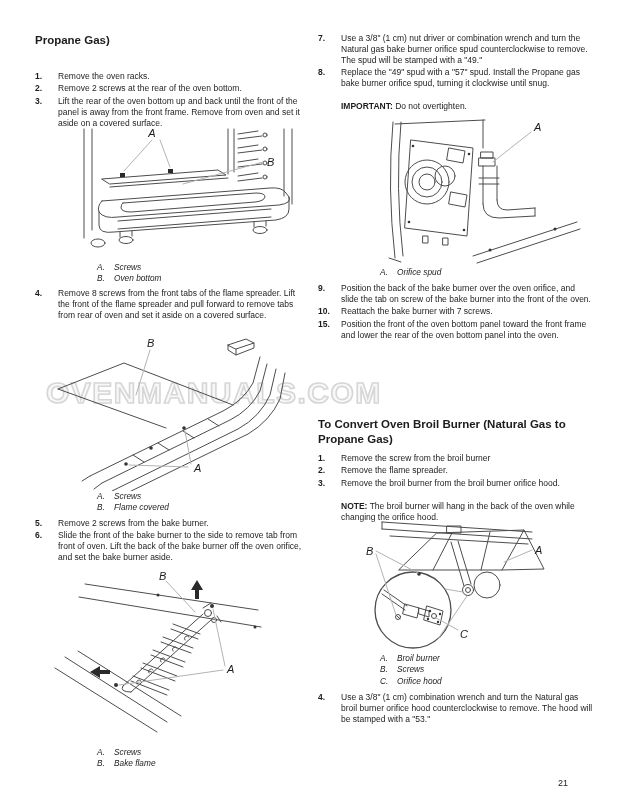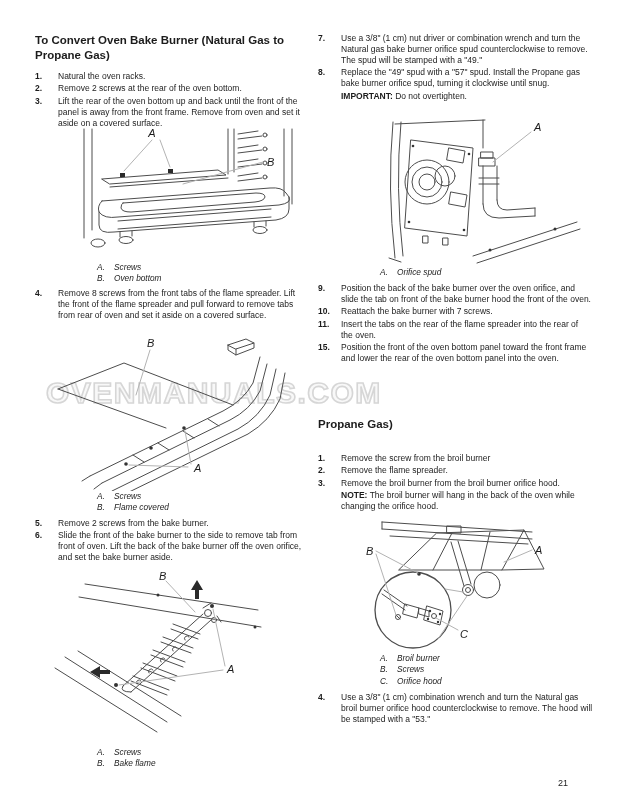--- a/index.html
+++ b/index.html
@@ -5,21 +5,21 @@
   html,body { margin:0; padding:0; background:#ffffff; }
   .page {
     position:relative; width:620px; height:802px; background:#ffffff;
     font-family:"Liberation Sans", sans-serif; color:#1c1c1c; overflow:hidden;
   }
   .abs { position:absolute; z-index:1; }
   .heading { font-size:11.5px; font-weight:bold; line-height:14.5px; }
   .step { display:flex; font-size:8.5px; line-height:10.9px; margin-bottom:1.5px; }
   .step .num { width:23px; flex:none; font-weight:bold; }
   .step .txt { flex:1; }
-  .subpara { font-size:8.5px; line-height:10.9px; margin-left:23px; margin-top:1px; }
+  .subpara { font-size:8.5px; line-height:10.9px; margin-left:23px; margin-top:12px; }
   .subpara .lab { font-weight:bold; }
   .cap { font-size:8.3px; line-height:11.3px; font-style:italic; }
   .cap-row { display:flex; }
   .cap-row .k { width:17px; flex:none; }
   .pagenum { font-size:9px; text-align:center; }
   .watermark {
     position:absolute; z-index:0; left:46px; top:376px; white-space:nowrap;
     font-size:30px; font-weight:bold; letter-spacing:1.5px;
     color:rgba(255,255,255,0.75);
     -webkit-text-stroke:1.6px #d6d6d6;
@@ -40,28 +40,27 @@
   }
 </style>
 </head>
 <body>
 
 <div class="page">
 
   <div class="watermark">OVENMANUALS.COM</div>
 
   <div class="abs heading" style="left:35px; top:33px; width:285px;">
-    <div>To Convert Oven Bake Burner (Natural Gas to</div>
     <div>Propane Gas)</div>
   </div>
 
   <div class="abs" style="left:35px; top:71px; width:270px;">
     <div class="step">
       <span class="num">1.</span>
-      <span class="txt">Natural the oven racks.</span>
+      <span class="txt">Remove the oven racks.</span>
     </div>
     <div class="step">
       <span class="num">2.</span>
       <span class="txt">Remove 2 screws at the rear of the oven bottom.</span>
     </div>
     <div class="step">
       <span class="num">3.</span>
       <span class="txt">Lift the rear of the oven bottom up and back until the front of the panel is away from the front frame. Remove from oven and set it aside on a covered surface.</span>
     </div>
   </div>
@@ -288,37 +287,34 @@
   <div class="abs cap" style="left:380px; top:267px;">
     <div class="cap-row">
       <span class="k">A.</span>
       <span>Orifice spud</span>
     </div>
   </div>
 
   <div class="abs" style="left:318px; top:283px; width:274px;">
     <div class="step">
       <span class="num">9.</span>
-      <span class="txt">Position the back of the bake burner over the oven orifice, and slide the tab on front of the bake burner hood the front of the oven.</span>
+      <span class="txt">Position the back of the bake burner over the oven orifice, and slide the tab on screw of the bake burner into the front of the oven.</span>
     </div>
     <div class="step">
       <span class="num">10.</span>
       <span class="txt">Reattach the bake burner with 7 screws.</span>
     </div>
     <div class="step">
-      <span class="num">11.</span>
-      <span class="txt">Insert the tabs on the rear of the flame spreader into the rear of the oven.</span>
-    </div>
-    <div class="step">
       <span class="num">15.</span>
       <span class="txt">Position the front of the oven bottom panel toward the front frame and lower the rear of the oven bottom panel into the oven.</span>
     </div>
   </div>
 
   <div class="abs heading" style="left:318px; top:417px; width:285px;">
+    <div>To Convert Oven Broil Burner (Natural Gas to</div>
     <div>Propane Gas)</div>
   </div>
 
   <div class="abs" style="left:318px; top:453px; width:274px;">
     <div class="step">
       <span class="num">1.</span>
       <span class="txt">Remove the screw from the broil burner</span>
     </div>
     <div class="step">
       <span class="num">2.</span>

